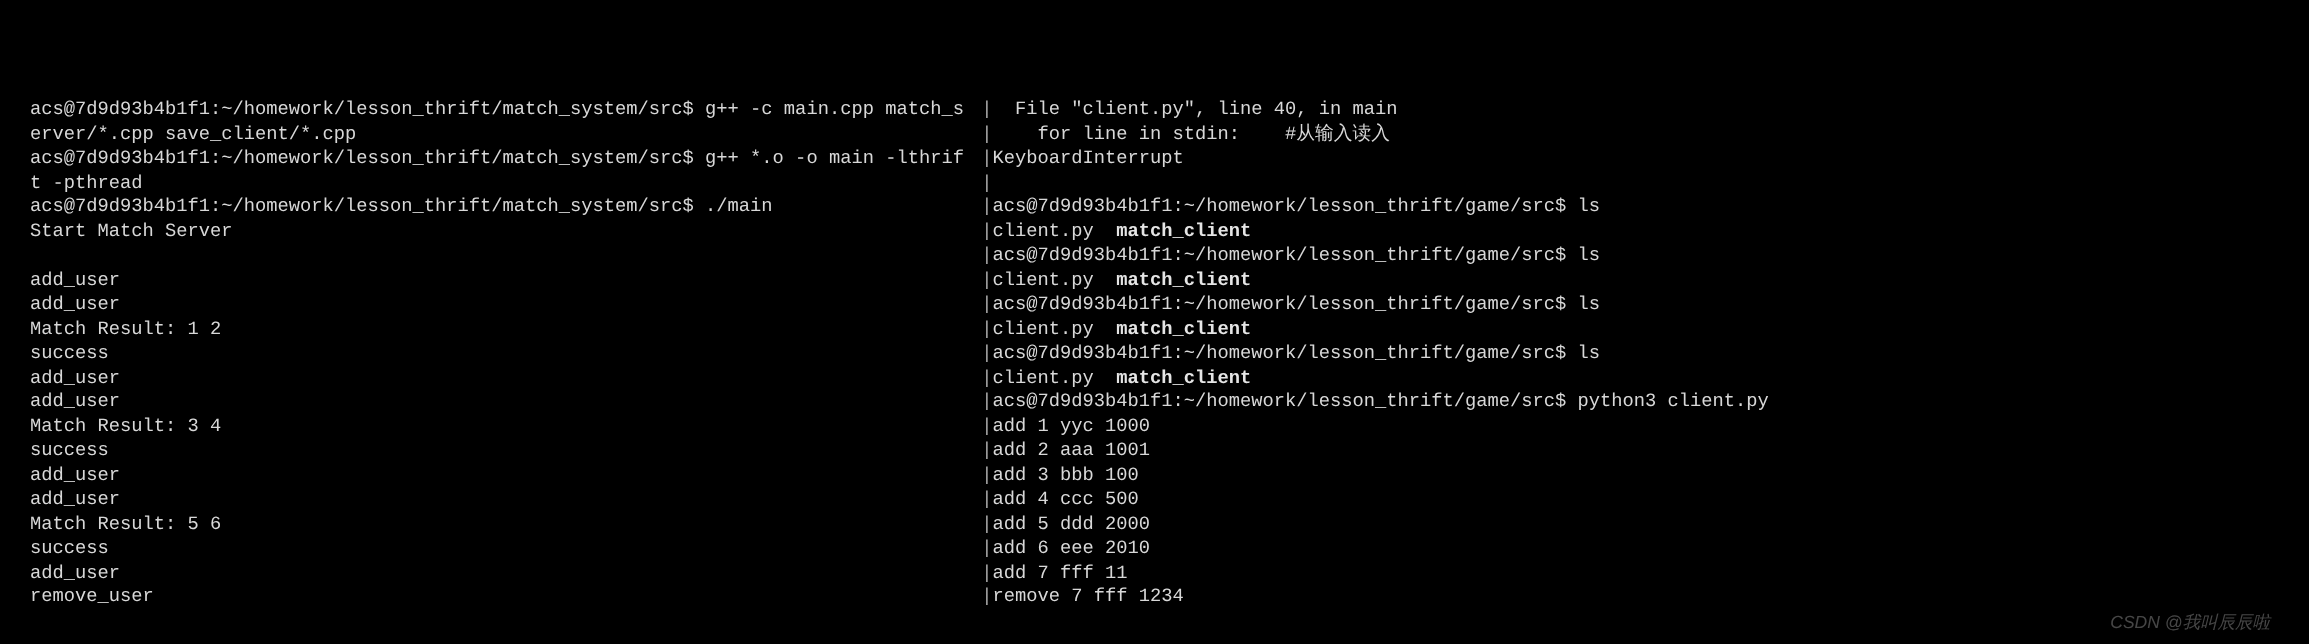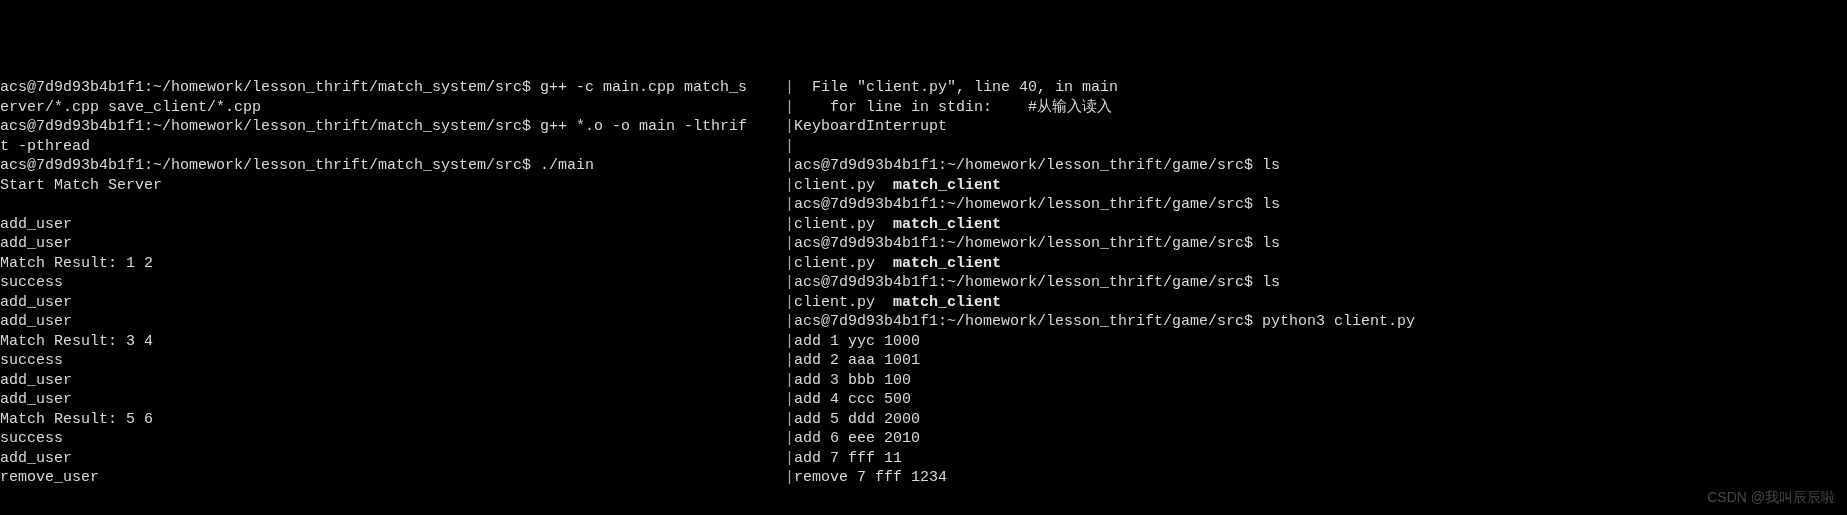--- a/index.html
+++ b/index.html
@@ -24,31 +24,33 @@
       width: 100%;
       height: 100%;
     }
     .dir-highlight {
       color: #e5e5e5;
       font-weight: bold;
     }
     .watermark {
       position: absolute;
       bottom: 8px;
-      right: 12px;
+      right: 31px;
       color: rgba(200, 200, 200, 0.35);
       font-size: 14px;
       font-family: sans-serif;
+      font-style: italic;
     }
     .row {
       display: flex;
     }
     .left-cell {
       width: 785px;
       overflow: hidden;
+      padding-left: 24px;
     }
     .sep-cell {
       width: 9px;
       text-align: center;
       color: #aaa;
     }
     .right-cell {
       flex: 1;
       overflow: hidden;
     }

